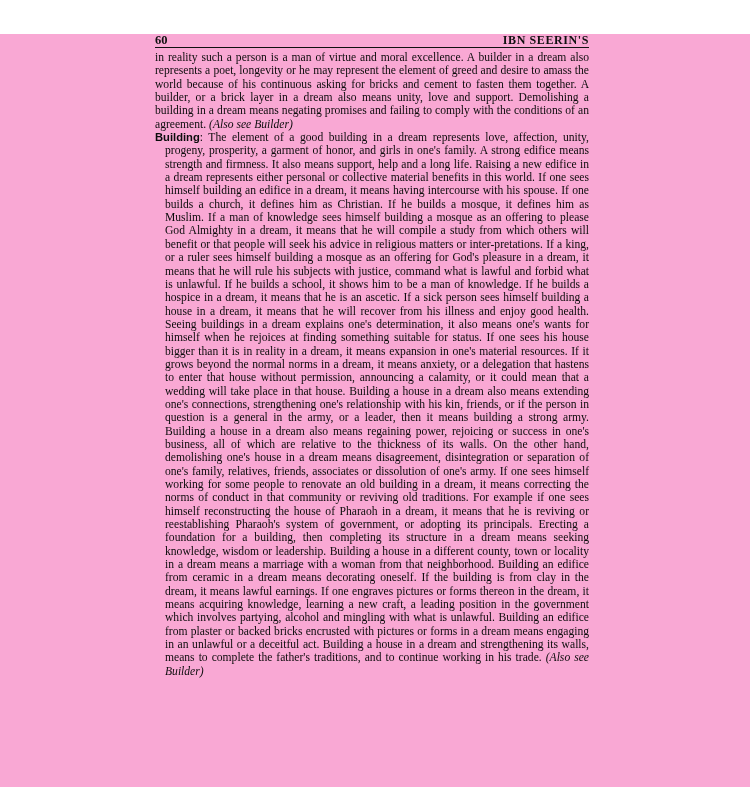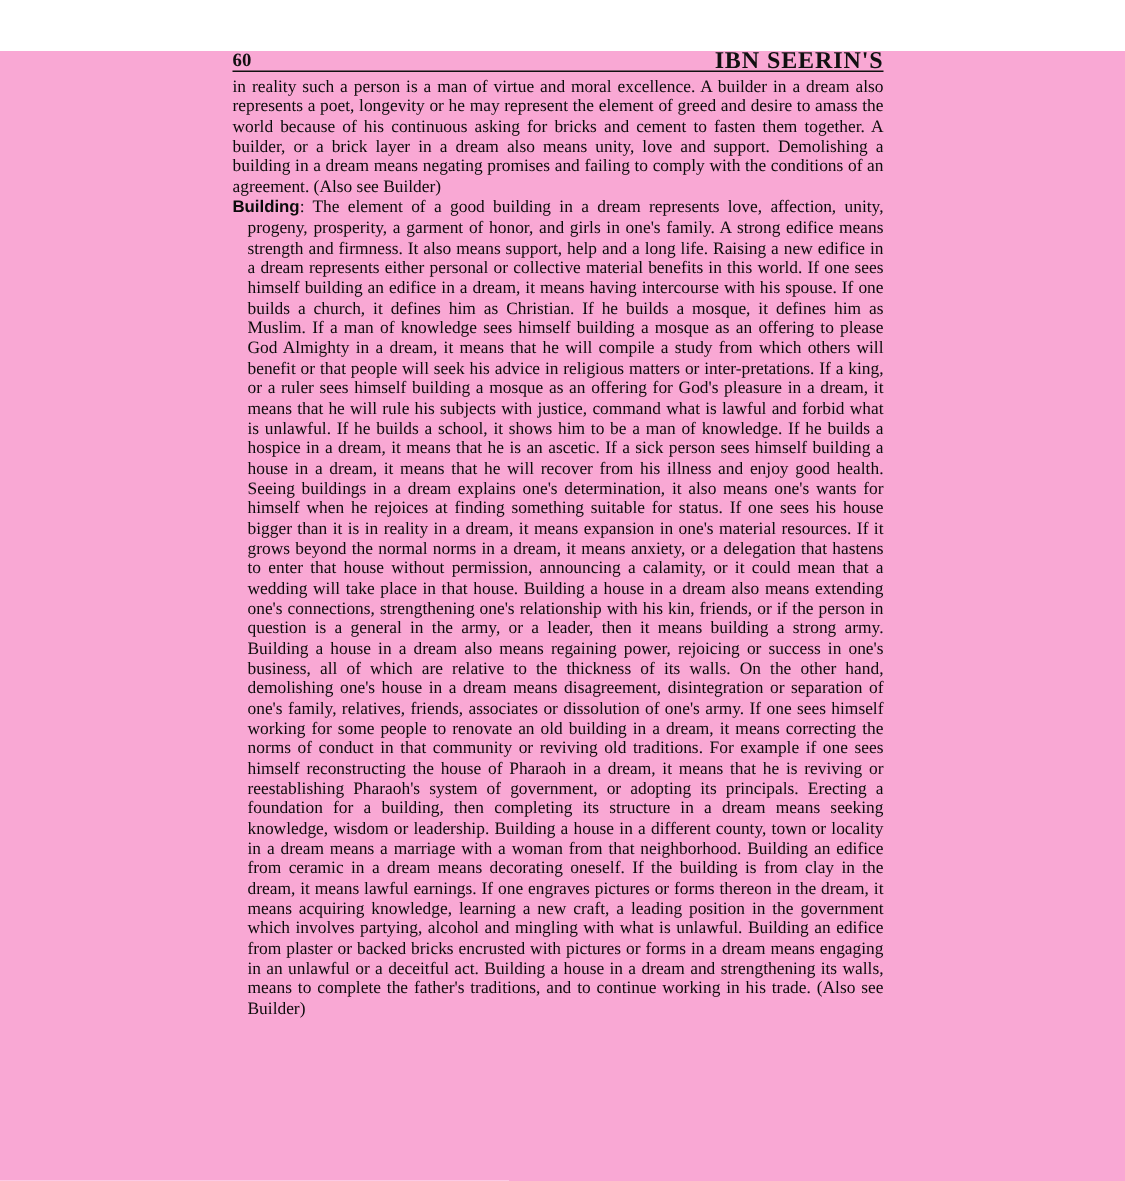--- a/index.html
+++ b/index.html
@@ -37,21 +37,21 @@
     justify-content: space-between;
   }
   .folio {
     font-size: 12.5px;
     font-weight: bold;
     letter-spacing: 0px;
     line-height: 13px;
     color: #111;
   }
   .book-title {
-    font-size: 16px;
+    font-size: 12px;
     font-weight: bold;
     letter-spacing: 0.6px;
     line-height: 13px;
     color: #111;
   }
 
   .head-rule {
     position: absolute;
     left: 155px;
     top: 13px;
@@ -90,20 +90,21 @@
     text-indent: -10px;
   }
 
   .term {
     font-family: "Liberation Sans", "DejaVu Sans", sans-serif;
     font-weight: bold;
     font-size: 11.2px;
   }
 
   .xref {
+    font-style: italic;
   }
 
   
   .page::after {
     content: "";
     position: absolute;
     inset: 0;
     pointer-events: none;
     background: transparent;
   }

